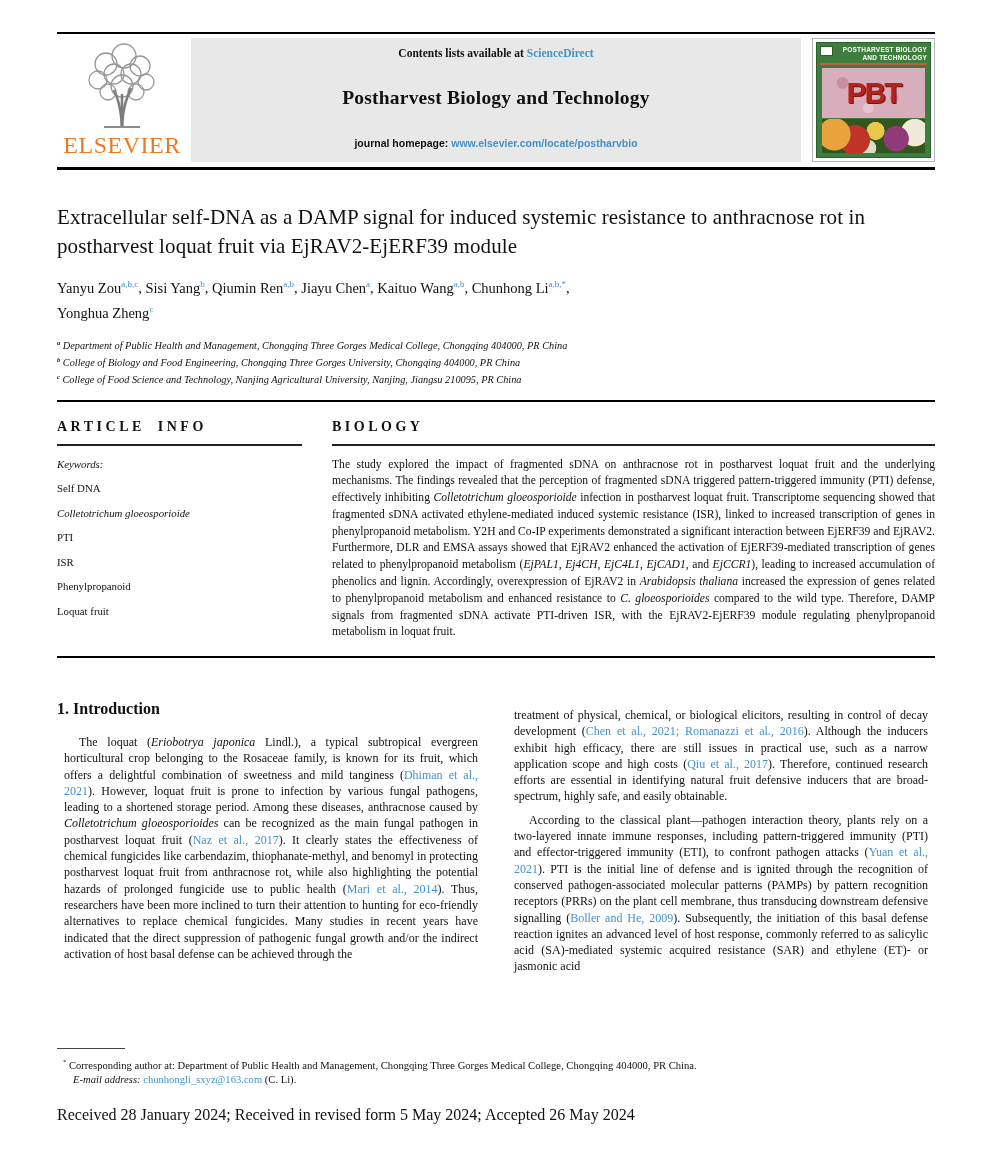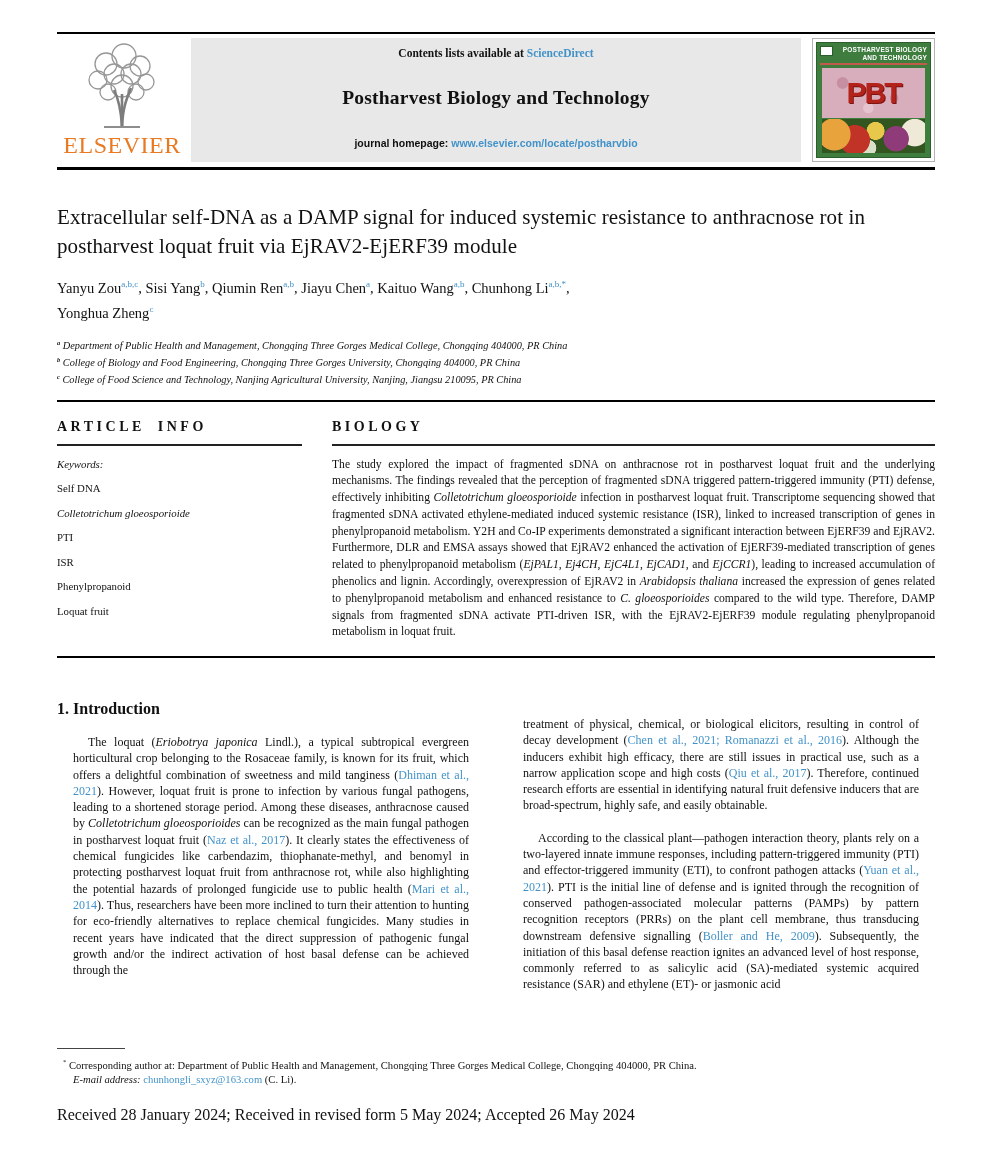--- a/index.html
+++ b/index.html
@@ -64,21 +64,21 @@
   .kw-list div { font-weight: normal; margin-top: 10px; }
   .abstract-body { font-size: 11.6px; line-height: 16.8px; text-align: justify; }
   .info-bottom-rule { height: 2px; background: #000; margin-top: 15px; }
 
   
   .sec-body { position: absolute; left: 57px; right: 54px; top: 690px; height: 352px; overflow: hidden; display: flex; }
   .body-col { flex: 1 1 0; }
   .body-col.left { margin-right: 22px; }
   .intro-heading { font-size: 16px; font-weight: bold; margin: 10px 0 16px; }
   .right-spacer { height: 10px; }
-  .body-para { font-size: 12px; line-height: 16.3px; text-align: justify; margin: 16px; }
+  .body-para { font-size: 12px; line-height: 16.3px; text-align: justify; margin: 7px; }
   .body-para.indent { text-indent: 15px; }
 
   
   .sec-footnote { position: absolute; left: 57px; right: 54px; top: 1048px; }
   .fn-rule { width: 68px; height: 1px; background: #444; margin-bottom: 6px; }
   .fn-line { font-size: 10.6px; line-height: 14.5px; padding-left: 16px; text-indent: -10px; }
   .fn-email { font-size: 10.6px; line-height: 14.5px; padding-left: 16px; }
   .doi-line { margin-top: 17px; font-size: 10.6px; }
   .received-line { margin-top: 18px; font-size: 16px; }
 </style>

